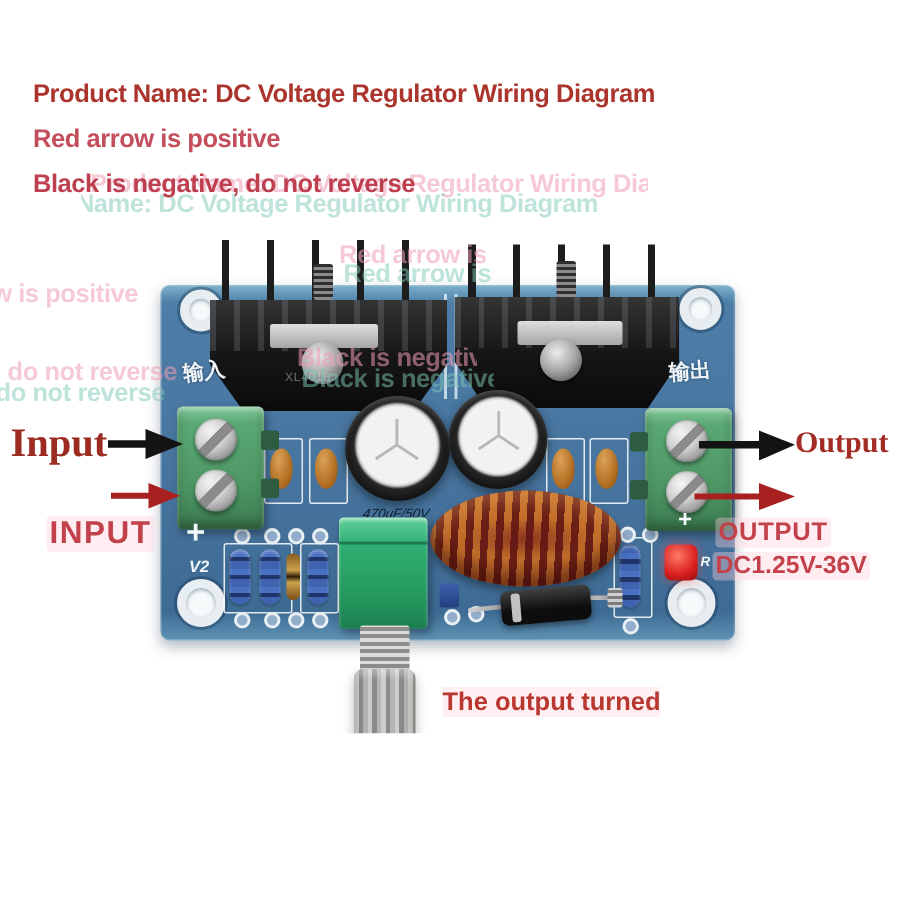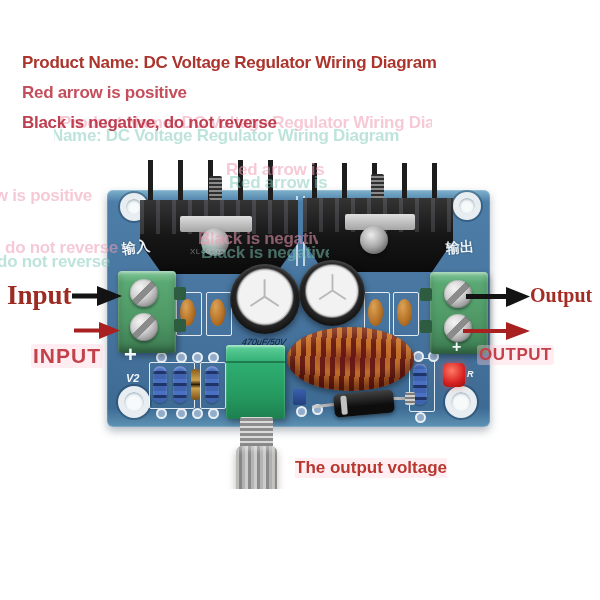--- a/index.html
+++ b/index.html
@@ -272,16 +272,17 @@
     <g>
       <rect x="463" y="329" width="46" height="4" fill="#a82020"></rect>
       <polygon points="506,322 530,331 506,340" fill="#a82020"></polygon>
     </g>
   </svg>
 
   <div class="abs lbl-serif" id="lbl-input">Input</div>
   <div class="abs lbl-serif" id="lbl-output">Output</div>
   <div class="abs spec" id="spec-in1">INPUT</div>
   <div class="abs spec" id="spec-out1">OUTPUT</div>
-
-  <div class="abs" id="note1">The output voltage</div>
+  <div class="abs spec" id="spec-out2">DC1.25V-36V</div>
+
+  <div class="abs" id="note1">The output turned</div>
 
 </div>
 
 </body></html>

